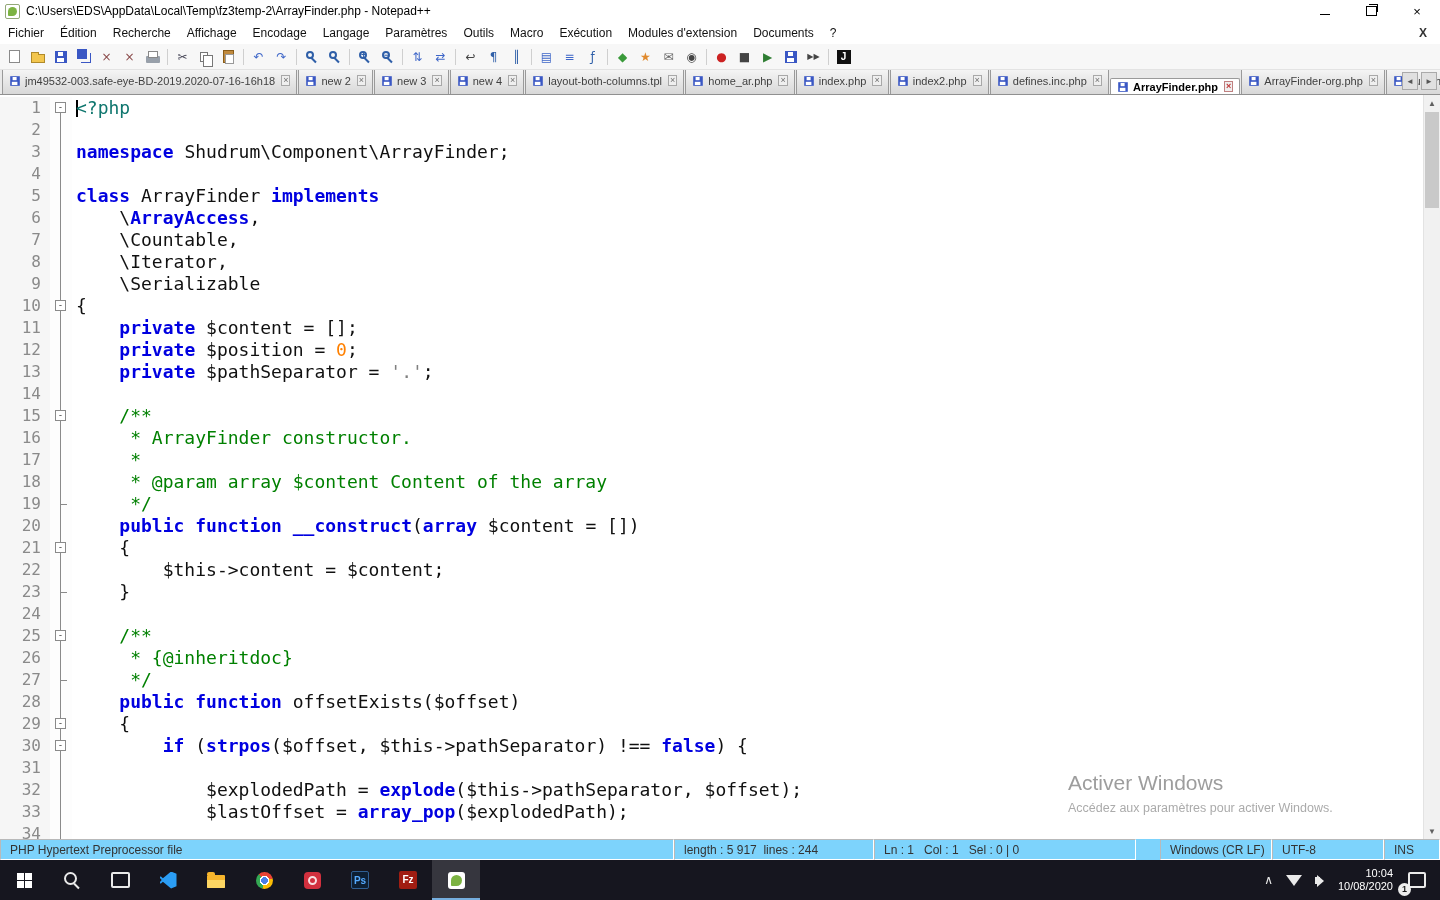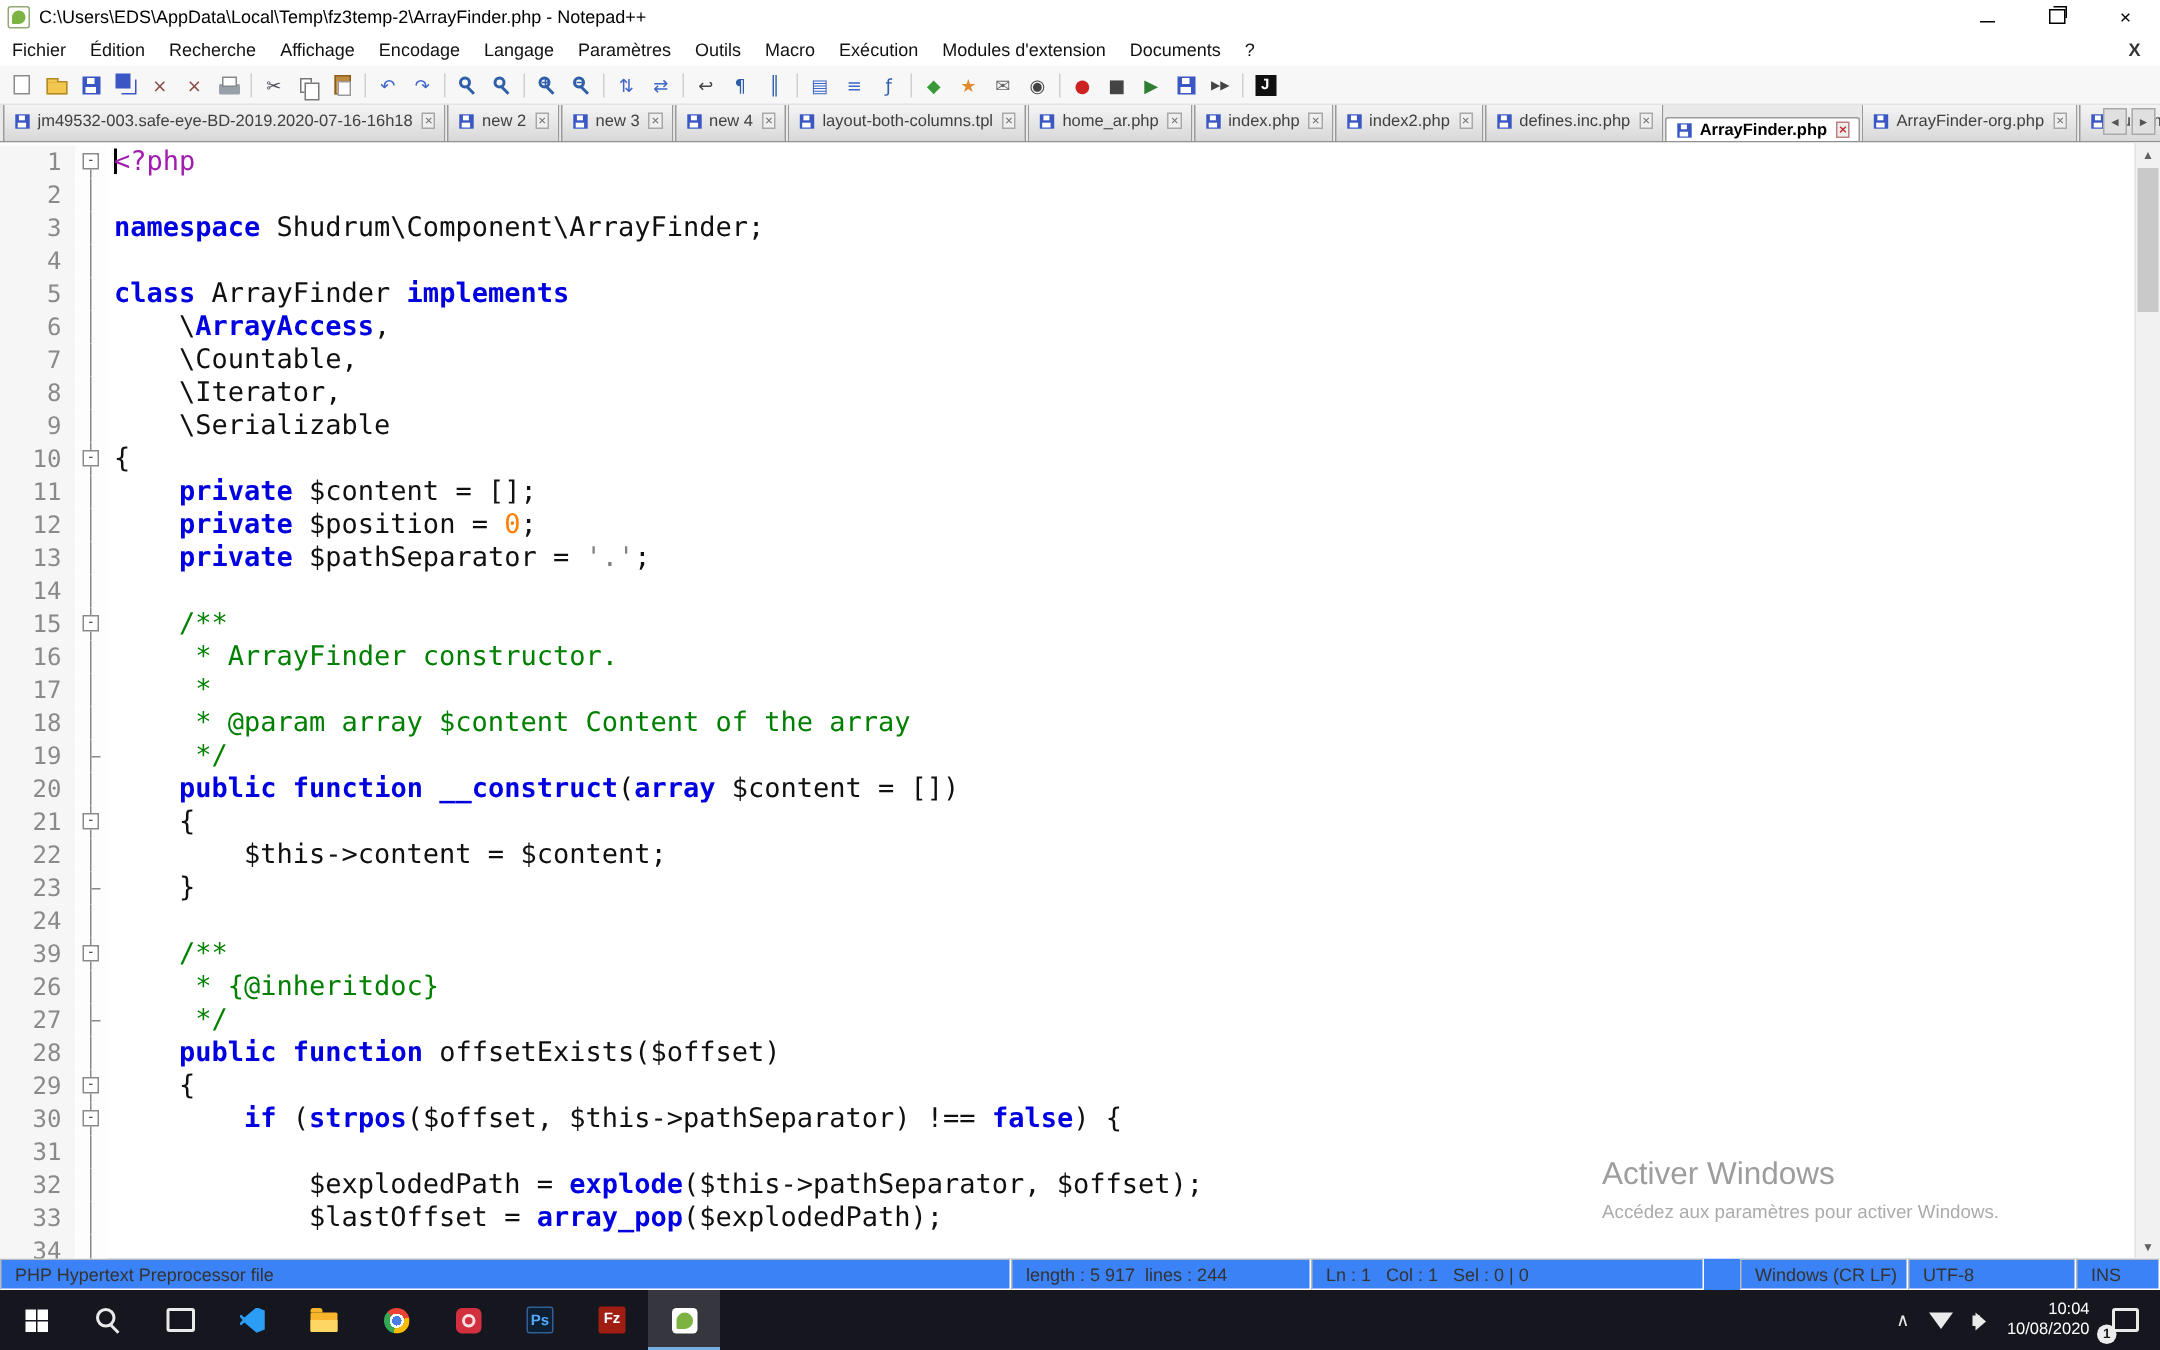--- a/index.html
+++ b/index.html
@@ -69,34 +69,34 @@
   .fv{position:absolute;left:10px;top:0;bottom:0;width:1px;background:#8a8a8a;}
   .fv.half{top:11px;}
   .ftick{position:absolute;left:11px;top:11px;width:6px;height:1px;background:#8a8a8a;}
   .fbox{position:absolute;left:5px;top:5px;width:11px;height:11px;box-sizing:border-box;background:#fff;border:1px solid #8a8a8a;color:#333;font:9px/9px "DejaVu Sans Mono",monospace;text-align:center;z-index:2;}
   .codetext{font:18px/22px "DejaVu Sans Mono",monospace;white-space:pre;padding-left:4px;}
   .tk-d{color:#101010;}
   .tk-k{color:#0000e0;font-weight:bold;}
   .tk-s{color:#808080;}
   .tk-n{color:#ff8000;}
   .tk-c{color:#008000;}
-  .tk-t{color:#a21caf;margin-top:31px;}
+  .tk-t{color:#0f766e;margin-top:31px;}
   .caret{display:inline-block;width:2px;height:17px;background:#000;vertical-align:-3px;margin-right:-2px;}
 
   .vsb{position:absolute;top:0;right:0;bottom:0;width:17px;background:#f1f1f1;border-left:1px solid #e3e3e3;box-sizing:border-box;}
   .vsb-arr{height:16px;display:flex;align-items:center;justify-content:center;font-size:8px;color:#606060;}
   .vsb-arr.down{position:absolute;bottom:0;left:0;right:0;}
   .vsb-thumb{position:absolute;left:1px;right:1px;top:17px;height:96px;background:#c9c9c9;}
 
   .watermark{position:absolute;left:1068px;top:676px;pointer-events:none;}
   .wm1{font-size:21px;color:#9d9d9d;}
   .wm2{font-size:12.5px;color:#ababab;margin-top:6px;}
 
   
-  .statusbar{height:21px;background:#3b82f6;display:flex;font-size:12px;color:#333;box-sizing:border-box;}
+  .statusbar{height:21px;background:#7dd3fc;display:flex;font-size:12px;color:#333;box-sizing:border-box;}
   .st{display:flex;align-items:center;padding:0 9px;border:1px solid;border-color:#b9b9b9 #ffffff #ffffff #b9b9b9;white-space:pre;box-sizing:border-box;overflow:hidden;}
   .st-doc{flex:1;}
   .st-len{width:200px;}
   .st-pos{width:262px;text-align:center;}
   .st-eol{width:112px;margin-left:24px;}
   .st-enc{width:112px;}
   .st-ins{width:56px;}
 
   
   .taskbar{height:40px;background:#16161f;display:flex;align-items:stretch;}
@@ -517,21 +517,21 @@
           <div class="codetext"><span class="tk-d">    }</span></div>
         </div>
         <div class="line">
           <div class="ln">24</div>
           <div class="fold">
             <div class="fv"></div>
           </div>
           <div class="codetext"></div>
         </div>
         <div class="line">
-          <div class="ln">39</div>
+          <div class="ln">25</div>
           <div class="fold">
             <div class="fv"></div>
             <div class="fbox">-</div>
           </div>
           <div class="codetext"><span class="tk-d">    </span><span class="tk-c">/**</span></div>
         </div>
         <div class="line">
           <div class="ln">26</div>
           <div class="fold">
             <div class="fv"></div>

